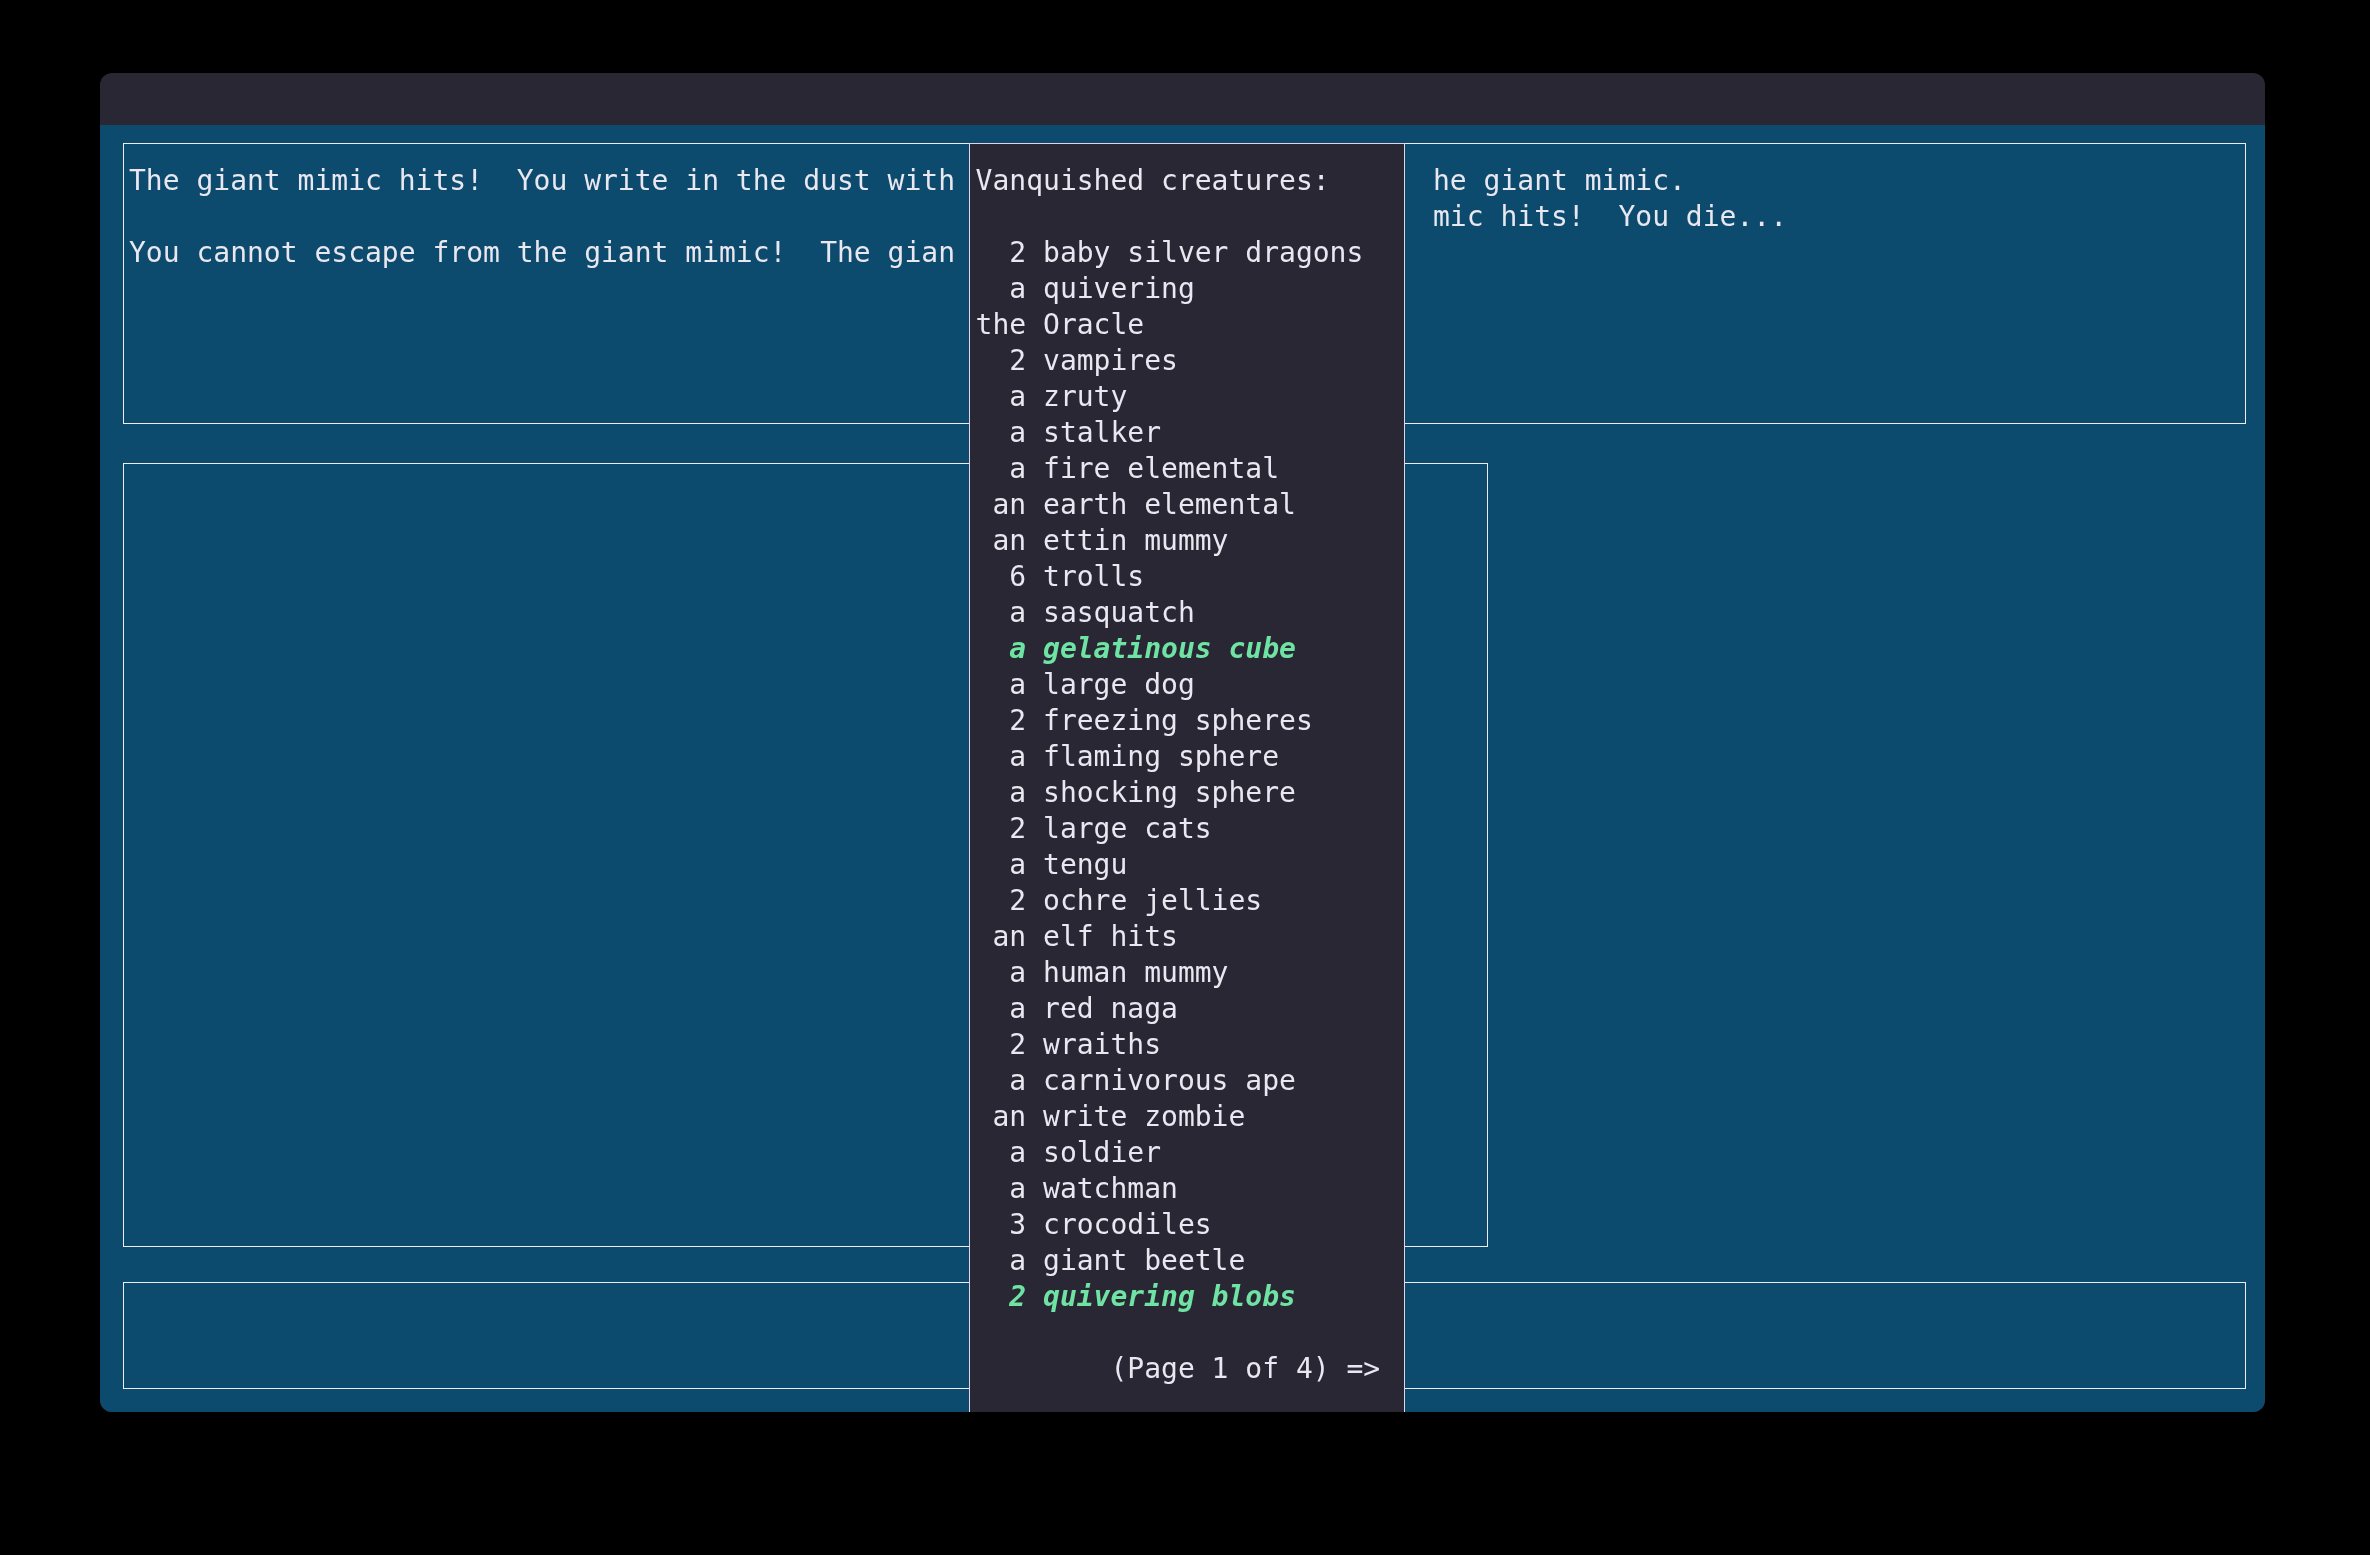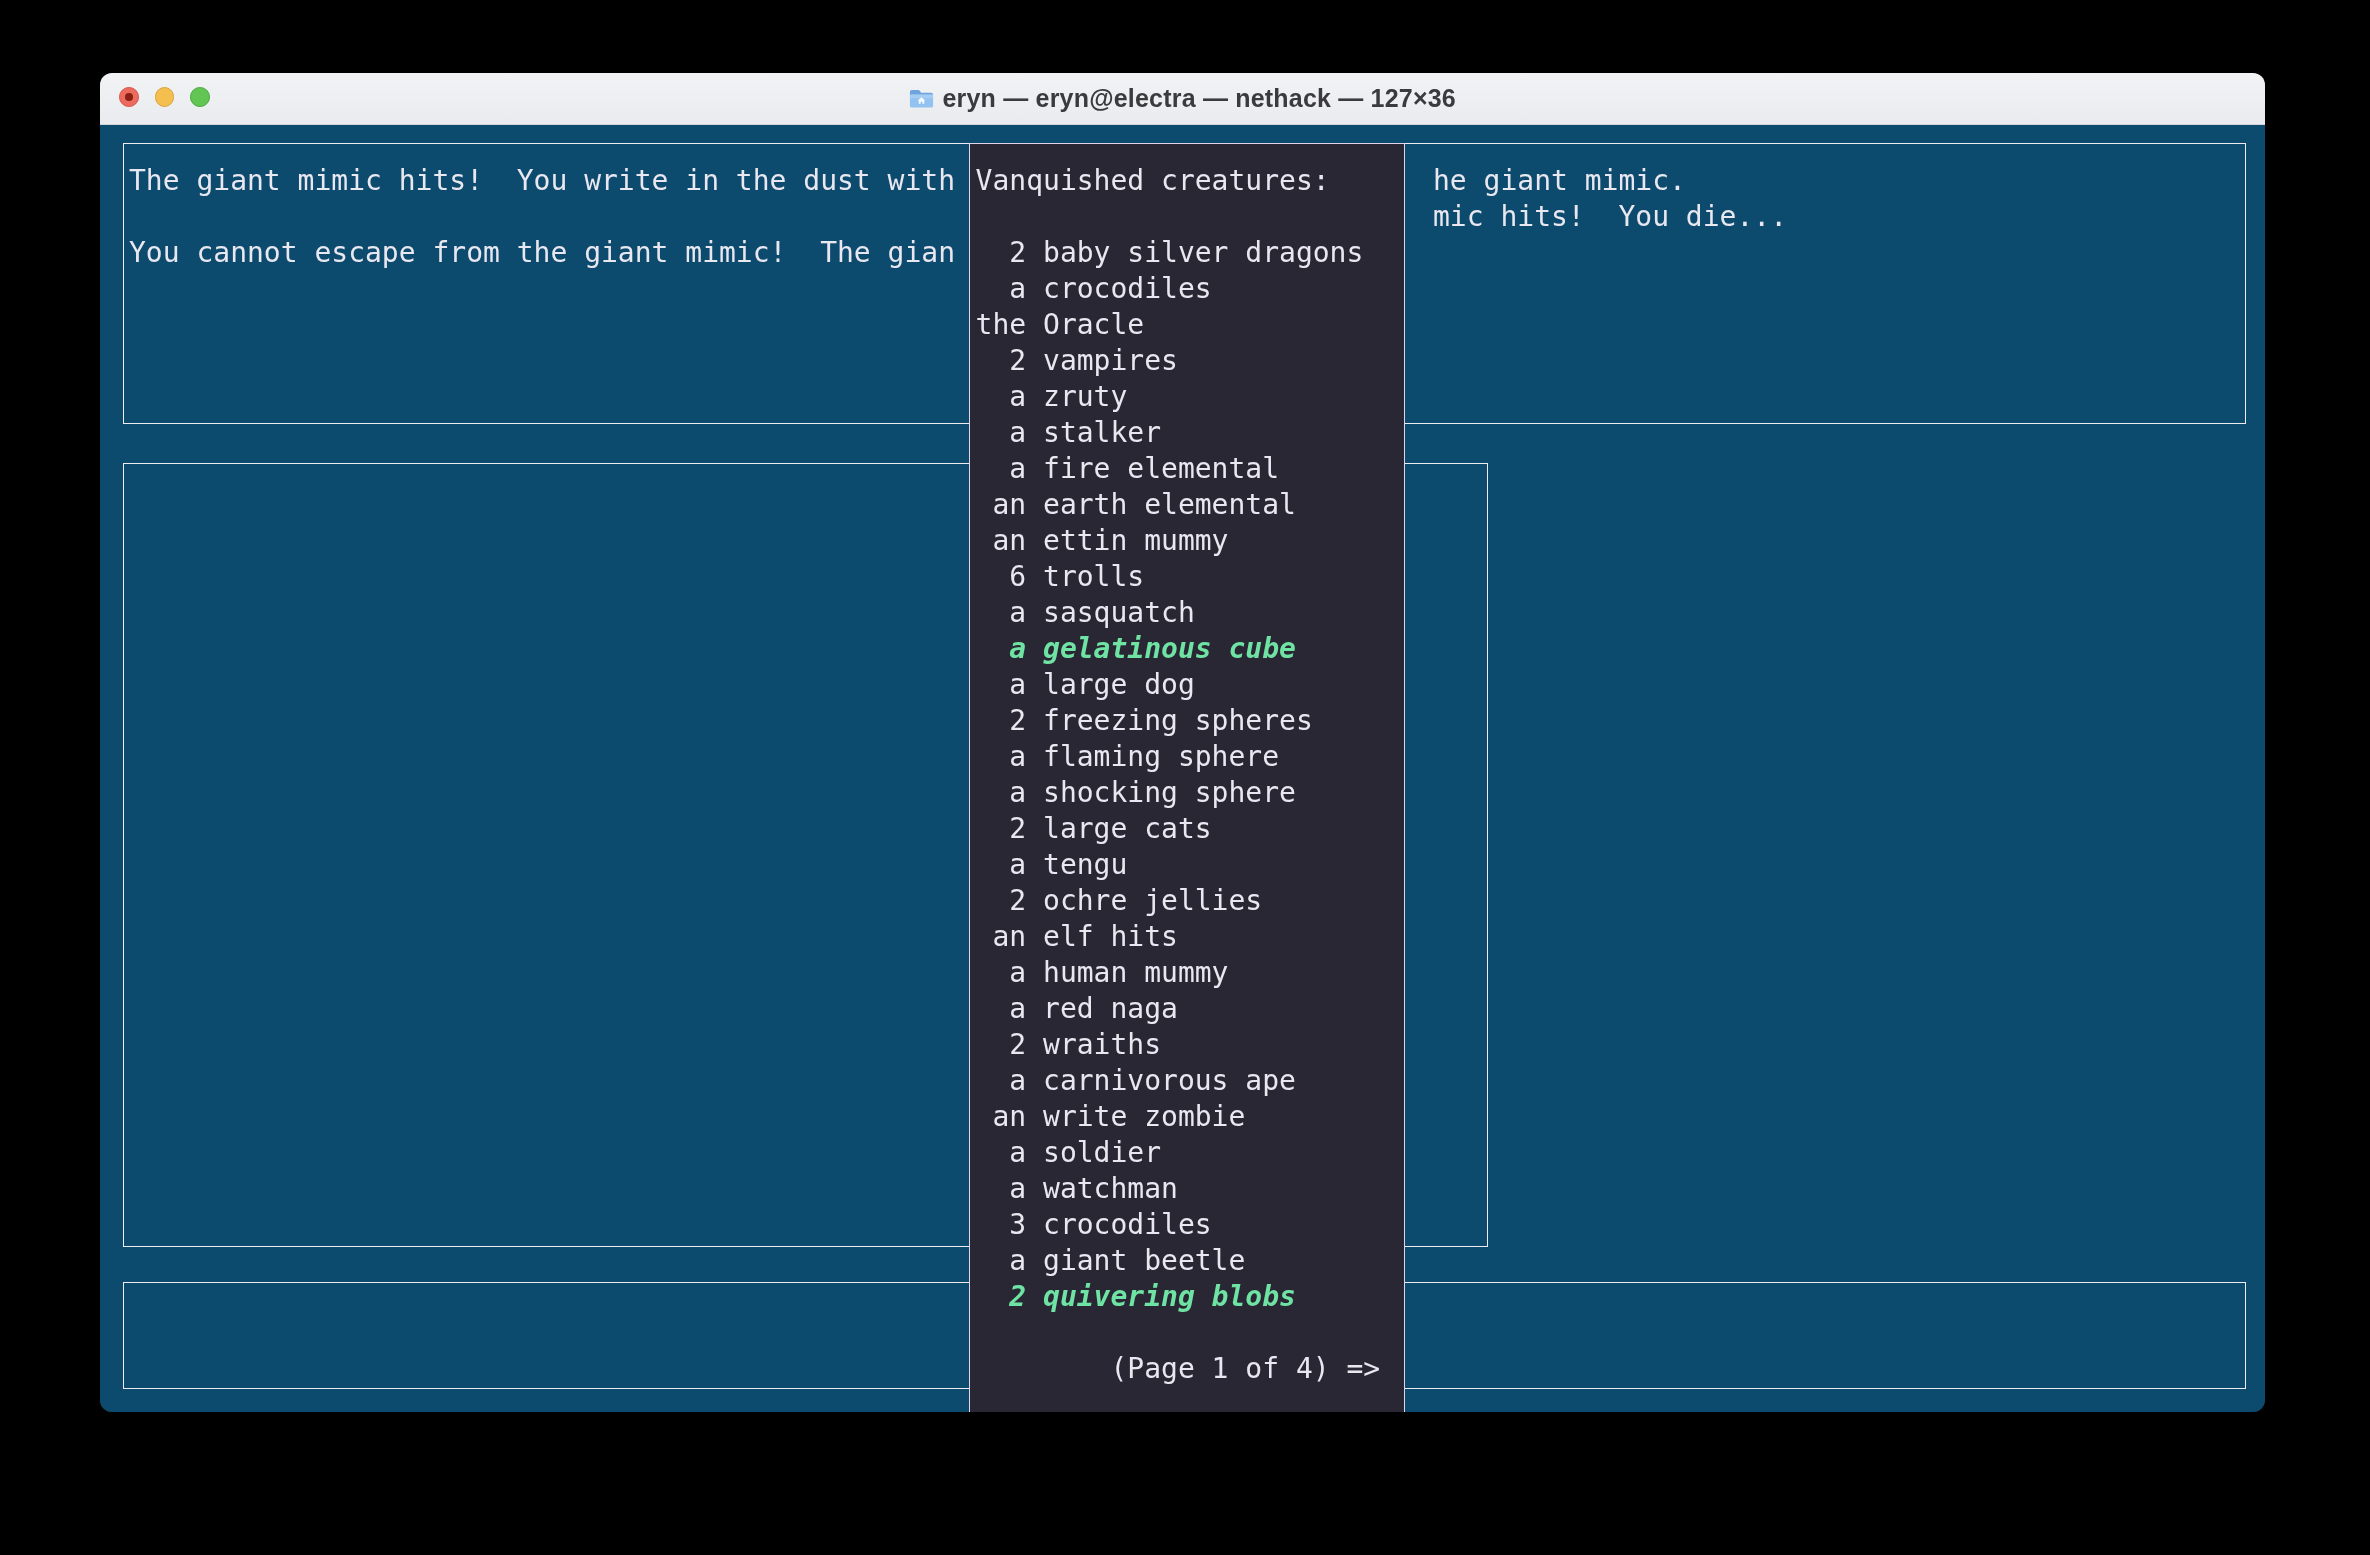--- a/index.html
+++ b/index.html
@@ -47,54 +47,36 @@
     background:#292733;border:1.9px solid #e3d3ea;
   }
   .menu-pre{left:5.6px;top:19px;}
   .hl{color:#6fe3a4;font-weight:bold;font-style:italic;}
 </style>
 </head>
 <body>
 
 <div class="window">
 
-  <div class="titlebar">
-    <div class="lights">
-      <span class="light red">
-          <span class="dot"></span>
-        </span>
-      <span class="light yellow"></span>
-      <span class="light green"></span>
-    </div>
-    <div class="titlewrap">
-      <svg class="proxy-icon" viewBox="0 0 27 23">
-        <path d="M1 4 Q1 2 3 2 L10 2 Q11 2 12 3.5 L13 5 L24 5 Q26 5 26 7 L26 8 L1 8 Z" fill="#6fa3de"></path>
-        <rect x="1" y="7" width="25" height="14" rx="2" fill="#92c2ef"></rect>
-        <rect x="1" y="7" width="25" height="4" fill="#a5cdf3"></rect>
-        <path d="M13.5 10 L9.5 13.5 L10.5 13.5 L10.5 17 L16.5 17 L16.5 13.5 L17.5 13.5 Z M12.6 17 L12.6 14.8 L14.4 14.8 L14.4 17 Z" fill="#f4f9ff"></path>
-      </svg>
-      <span class="title-text">eryn — eryn@electra — nethack — 127×36</span>
-    </div>
-  </div>
 
   <div class="screen">
     <div class="box msg"></div>
     <div class="box map"></div>
     <div class="box status"></div>
 
     <pre class="txt msg-l1">The giant mimic hits!  You write in the dust with</pre>
     <pre class="txt msg-l2">You cannot escape from the giant mimic!  The gian</pre>
     <pre class="txt msg-r1">he giant mimic.</pre>
     <pre class="txt msg-r2">mic hits!  You die...</pre>
 
     <div class="popup">
       <pre class="txt menu-pre">Vanquished creatures:
 
 <span>  2 baby silver dragons</span>
-<span>  a crocodiles</span>
+<span>  a quivering</span>
 <span>the Oracle</span>
 <span>  2 vampires</span>
 <span>  a zruty</span>
 <span>  a stalker</span>
 <span>  a fire elemental</span>
 <span> an earth elemental</span>
 <span> an ettin mummy</span>
 <span>  6 trolls</span>
 <span>  a sasquatch</span>
 <span class="hl">  a gelatinous cube</span>

